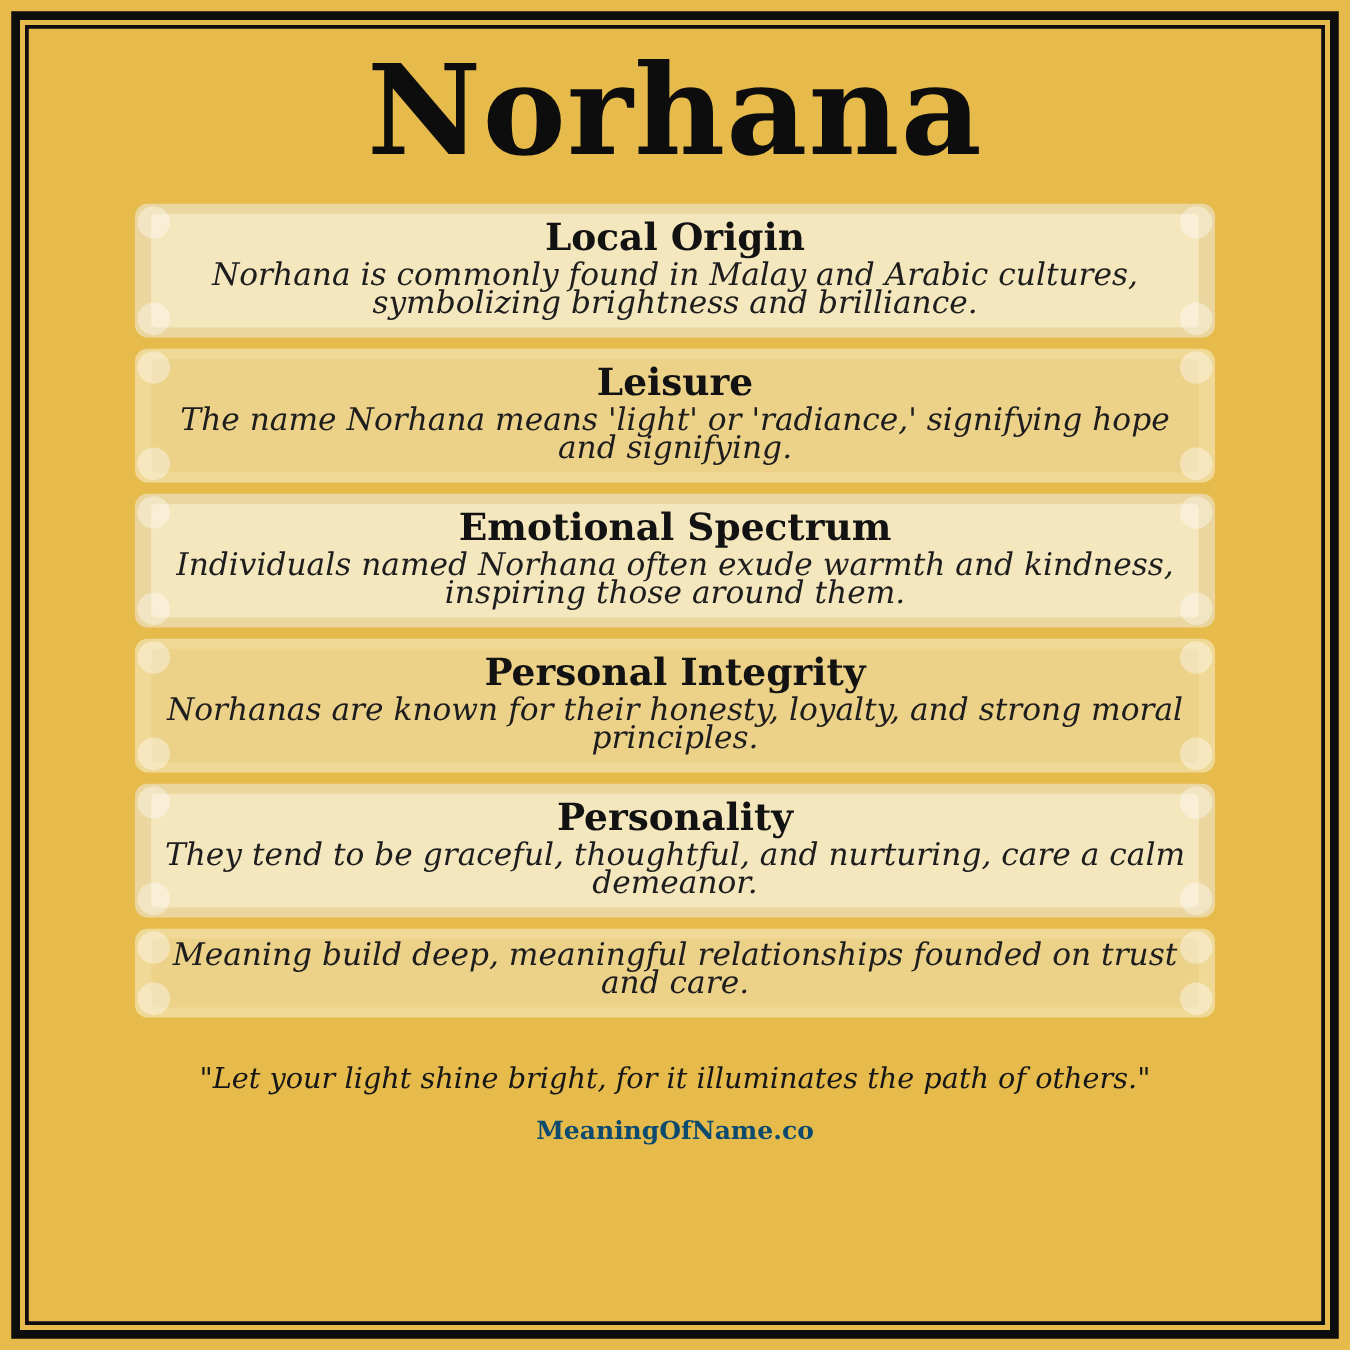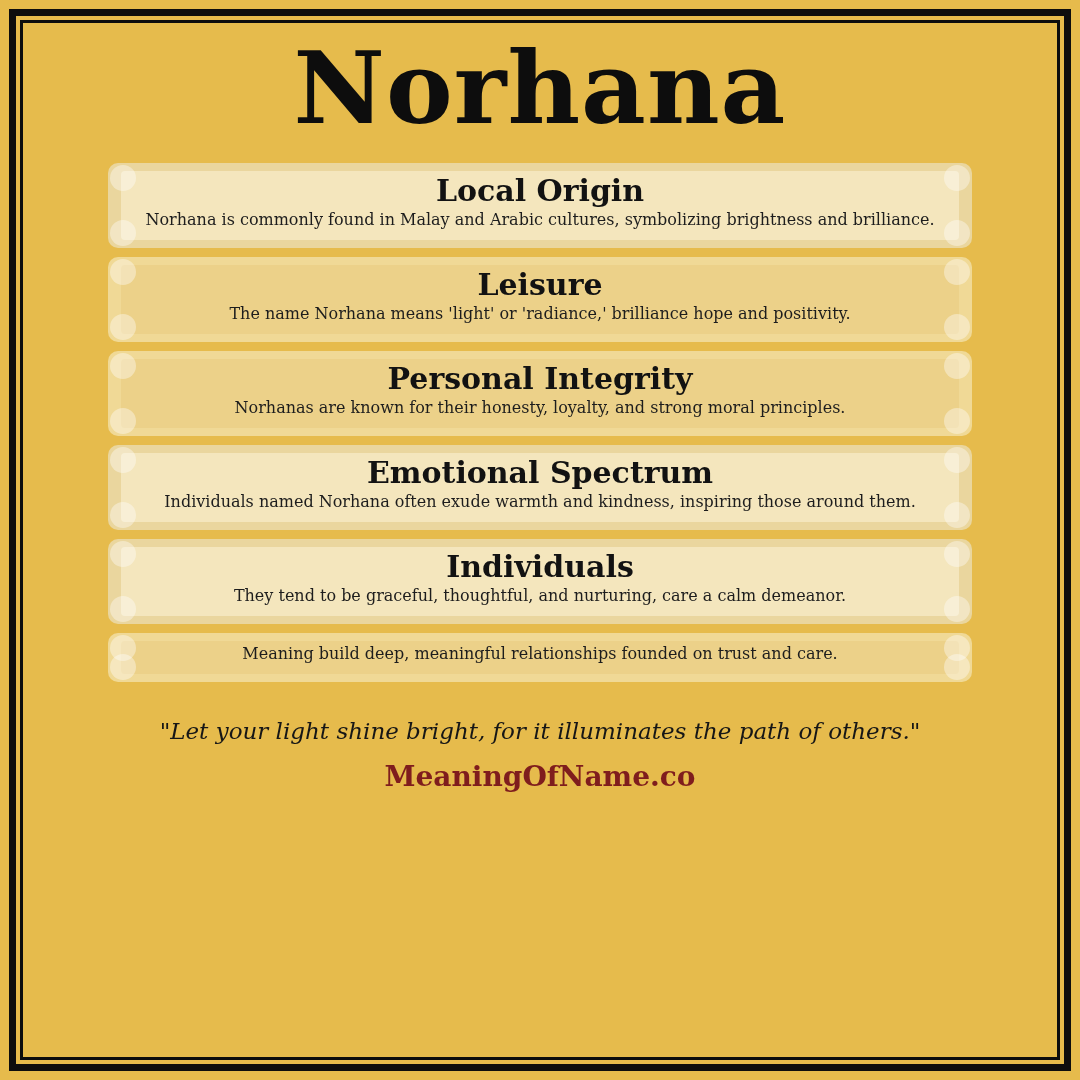--- a/index.html
+++ b/index.html
@@ -68,45 +68,46 @@
   .card.tint .card-inner{background:var(--card-tint-inner);}
   .card h2{
     margin:0;
     font-size:30px;
     line-height:36px;
     font-weight:bold;
     color:#121212;
   }
   .card p{
     margin:0;
-    font-size:16px;
+    font-size:25px;
     line-height:22px;
     color:#1d1d1d;
+    font-style:italic;
   }
   .dot{
     position:absolute;
     width:26px;height:26px;
     border-radius:50%;
     background:rgba(255,255,255,0.38);
   }
   .dot.tl{top:2px;left:2px;}
   .dot.tr{top:2px;right:2px;}
   .dot.bl{bottom:2px;left:2px;}
   .dot.br{bottom:2px;right:2px;}
   .quote{
     margin:36px 0 0 0;
     font-style:italic;
     font-size:23px;
     color:#161616;
   }
   .site{
     margin:16px 0 0 0;
-    font-size:28px;
+    font-size:20px;
     font-weight:bold;
-    color:#7f1d1d;
+    color:#0c4a6e;
   }
 </style>
 </head>
 <body>
 
 <div class="frame-outer">
   <div class="frame-inner">
     <main class="content">
 
       <h1 class="page-title">Norhana</h1>
@@ -124,53 +125,53 @@
           </div>
         </section>
 
         <section class="card tint">
           <span class="dot tl"></span>
           <span class="dot tr"></span>
           <span class="dot bl"></span>
           <span class="dot br"></span>
           <div class="card-inner">
             <h2>Leisure</h2>
-            <p>The name Norhana means 'light' or 'radiance,' brilliance hope and positivity.</p>
+            <p>The name Norhana means 'light' or 'radiance,' signifying hope and signifying.</p>
+          </div>
+        </section>
+
+        <section class="card light">
+          <span class="dot tl"></span>
+          <span class="dot tr"></span>
+          <span class="dot bl"></span>
+          <span class="dot br"></span>
+          <div class="card-inner">
+            <h2>Emotional Spectrum</h2>
+            <p>Individuals named Norhana often exude warmth and kindness, inspiring those around them.</p>
           </div>
         </section>
 
         <section class="card tint">
           <span class="dot tl"></span>
           <span class="dot tr"></span>
           <span class="dot bl"></span>
           <span class="dot br"></span>
           <div class="card-inner">
             <h2>Personal Integrity</h2>
             <p>Norhanas are known for their honesty, loyalty, and strong moral principles.</p>
           </div>
         </section>
 
         <section class="card light">
           <span class="dot tl"></span>
           <span class="dot tr"></span>
           <span class="dot bl"></span>
           <span class="dot br"></span>
           <div class="card-inner">
-            <h2>Emotional Spectrum</h2>
-            <p>Individuals named Norhana often exude warmth and kindness, inspiring those around them.</p>
-          </div>
-        </section>
-
-        <section class="card light">
-          <span class="dot tl"></span>
-          <span class="dot tr"></span>
-          <span class="dot bl"></span>
-          <span class="dot br"></span>
-          <div class="card-inner">
-            <h2>Individuals</h2>
+            <h2>Personality</h2>
             <p>They tend to be graceful, thoughtful, and nurturing, care a calm demeanor.</p>
           </div>
         </section>
 
         <section class="card tint">
           <span class="dot tl"></span>
           <span class="dot tr"></span>
           <span class="dot bl"></span>
           <span class="dot br"></span>
           <div class="card-inner">

